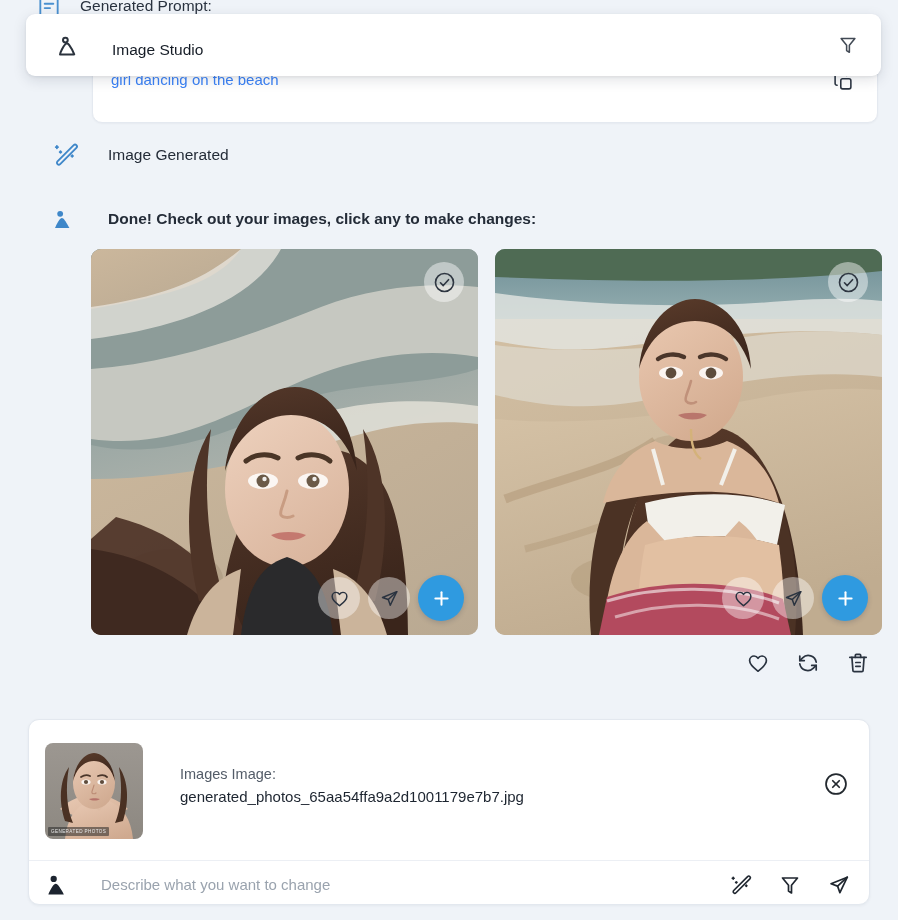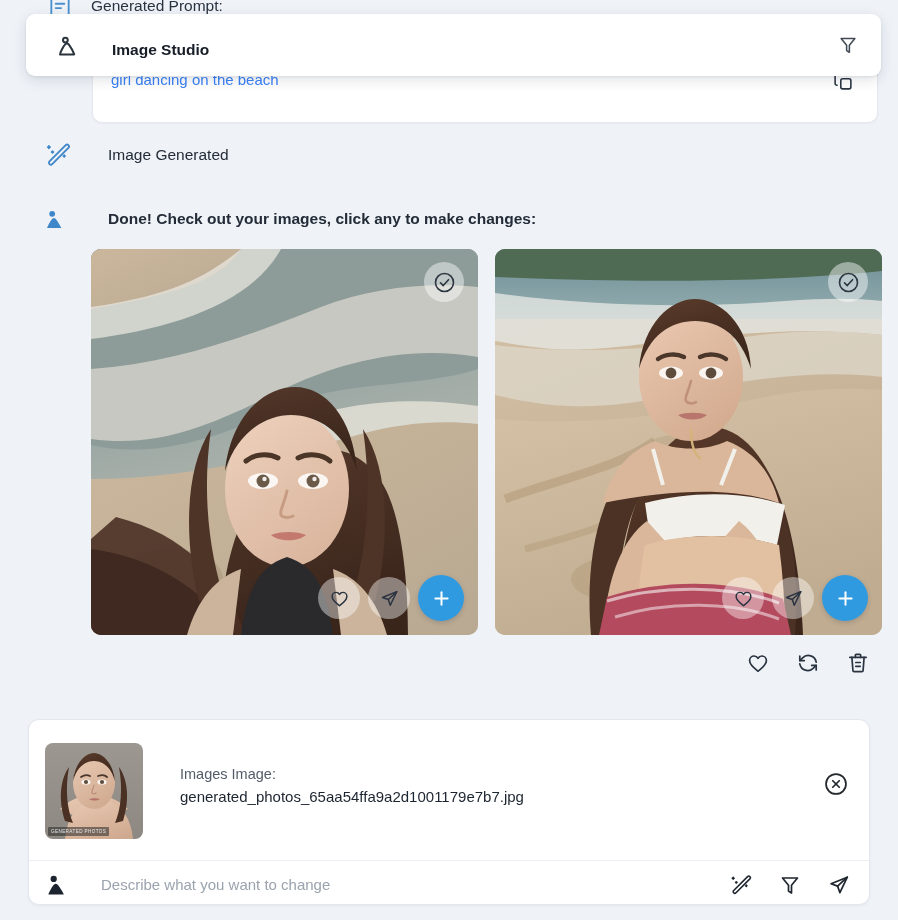--- a/index.html
+++ b/index.html
@@ -24,21 +24,21 @@
   
   .prompt-block {
     position: absolute;
     left: 0; top: 0;
     width: 898px;
   }
   .gen-prompt-row {
     display: flex;
     align-items: flex-start;
     gap: 18px;
-    padding-left: 47px;
+    padding-left: 36px;
     height: 26px;
   }
   .gen-prompt-icon {
     width: 26px; height: 26px;
     flex: 0 0 26px;
     margin-top: -6px;
     color: #4a90cf;
   }
   .gen-prompt-label {
     font-size: 15.5px;
@@ -87,21 +87,21 @@
   }
   .studio-card-icon {
     width: 30px; height: 30px;
     flex: 0 0 30px;
     color: #2b333d;
     margin-right: 26px;
   }
   .studio-card-txt { flex: 1 1 auto; }
   .studio-title {
     font-size: 15.5px;
-    font-weight: bold;
+    font-weight: normal;
     color: #161d27;
     line-height: 19px;
     margin-top: 8px;
   }
   .studio-sub {
     font-size: 13.5px;
     color: #6f7a88;
     line-height: 18px;
     margin-top: 2px;
   }
@@ -109,22 +109,21 @@
     width: 22px; height: 22px;
     flex: 0 0 22px;
     color: #424a55;
   }
 
   
   .msg-row {
     position: absolute;
     display: flex;
     align-items: flex-start;
-    left: 44px;
-    gap: 8px;
+    left: 52px;
   }
   .msg-icon {
     width: 28px; height: 28px;
     flex: 0 0 28px;
     color: #3f87c9;
     margin-right: 28px;
   }
   .msg-text {
     font-size: 15.5px;
     color: #242c38;

